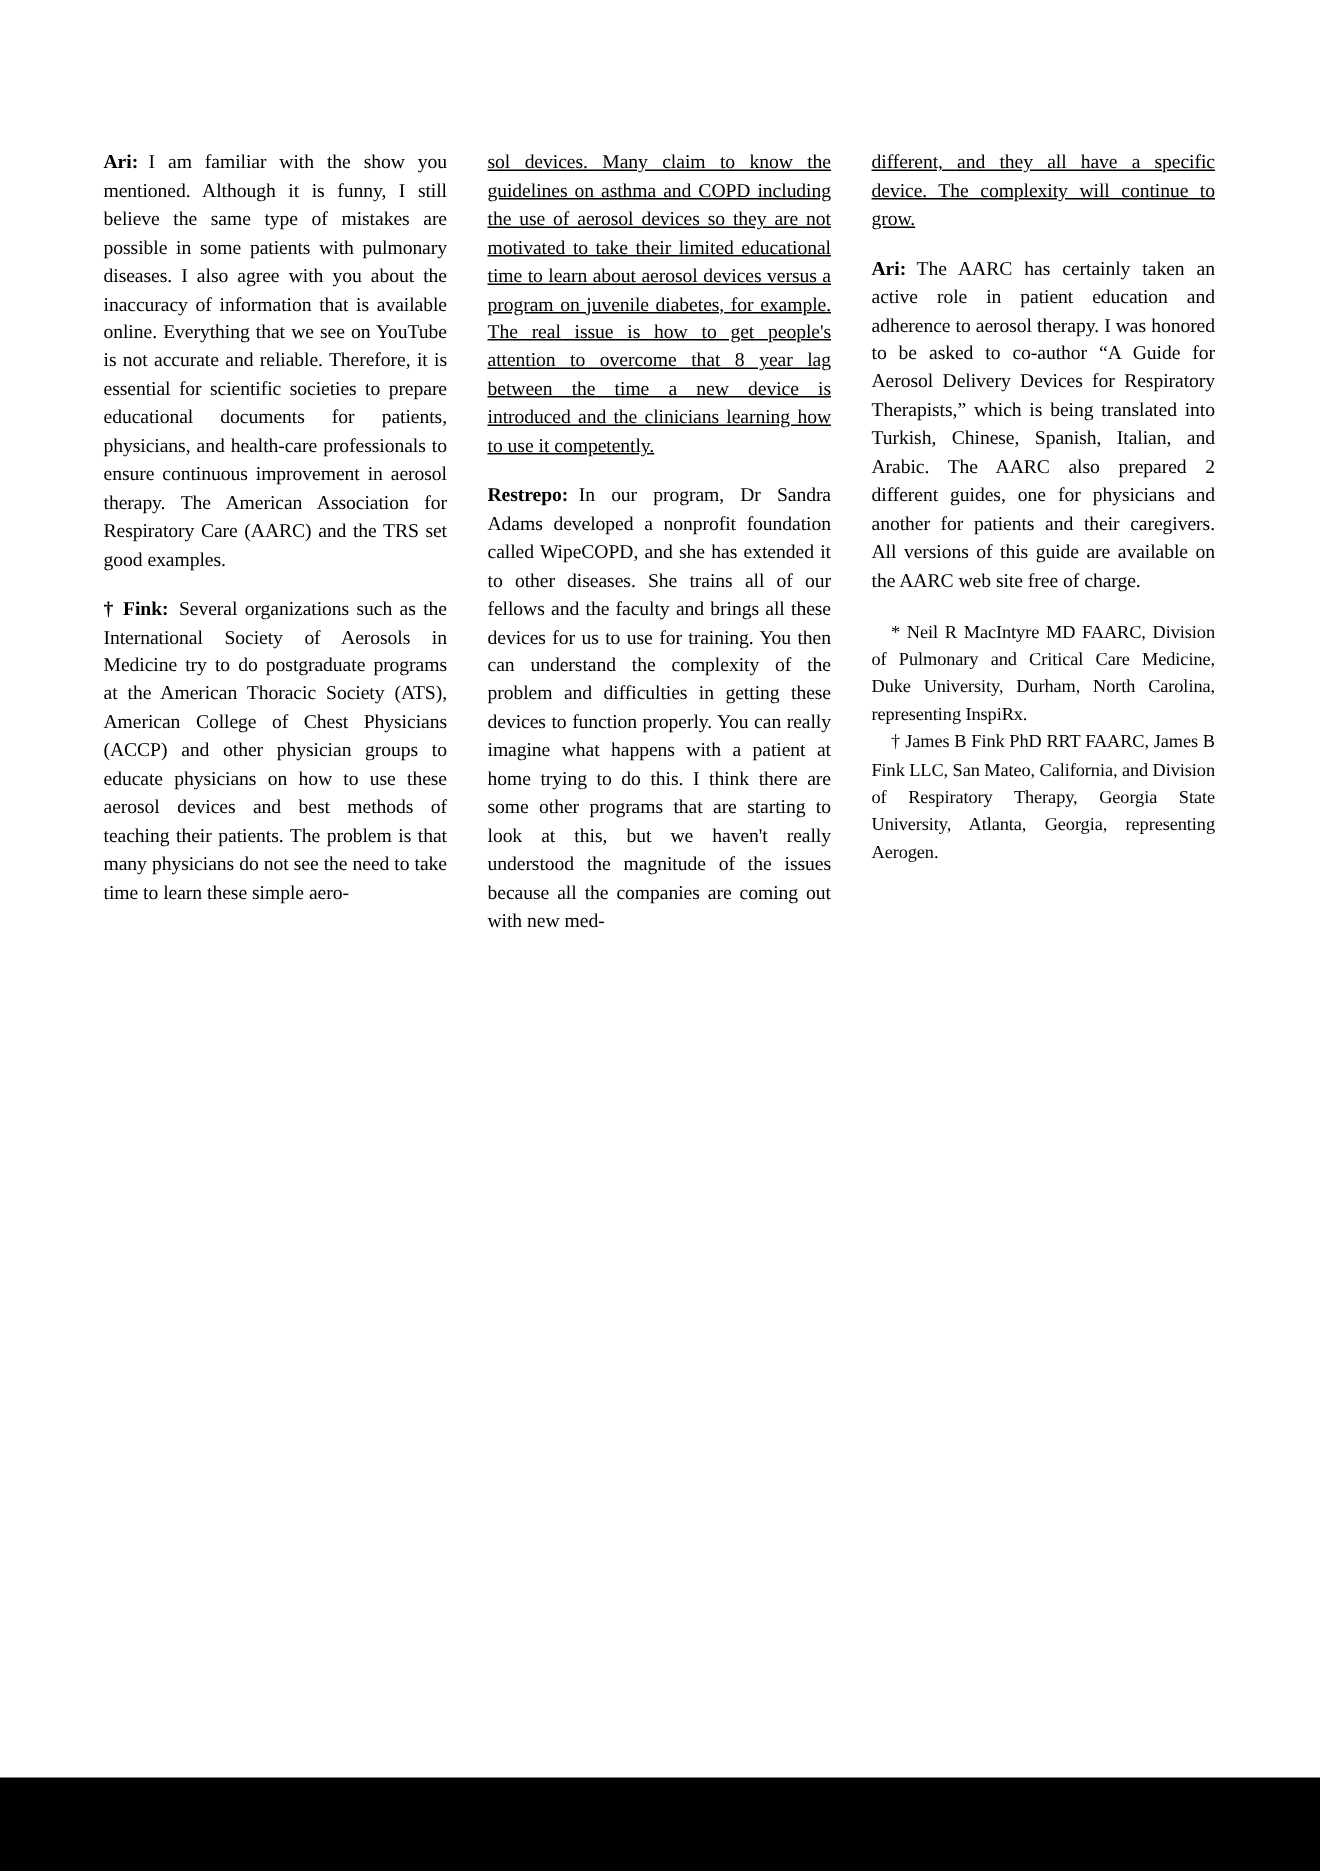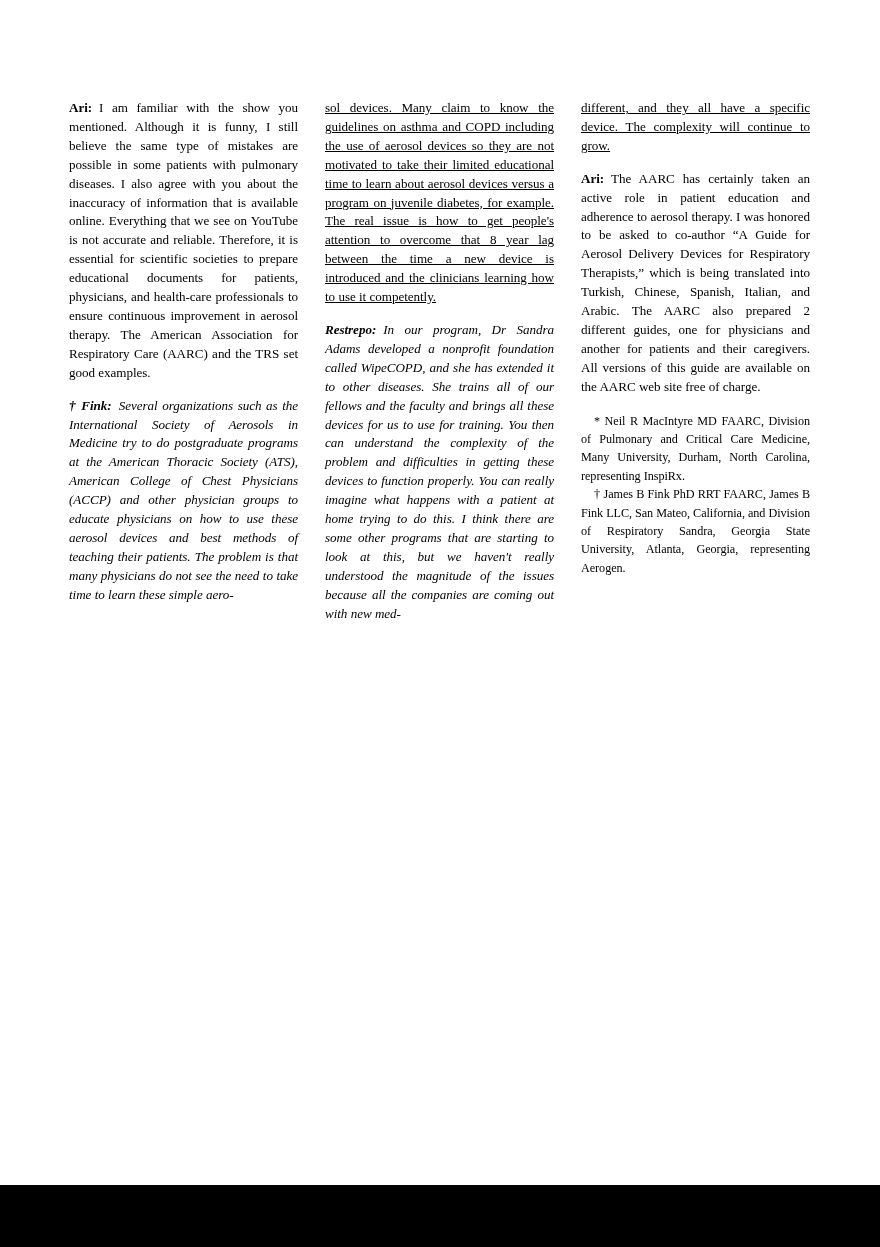--- a/index.html
+++ b/index.html
@@ -46,21 +46,20 @@
     text-align: justify;
     text-justify: inter-word;
     -webkit-hyphens: none;
     hyphens: none;
     word-spacing: 0.1px;
     letter-spacing: -0.05px;
   }
 
   p.para:last-child {
     margin-bottom: 16px;
-    font-style: italic;
   }
 
   p.cont {
     margin-top: 0;
     text-decoration: underline;
   }
 
   .speaker {
     font-weight: bold;
   }
@@ -123,23 +122,23 @@
     </div>
 
     <div class="col">
 
       <p class="para cont">different, and they all have a specific device. The complexity will continue to grow.</p>
 
       <p class="para"><span class="speaker">Ari:</span><span class="speaker-gap"></span><span>The AARC has certainly taken an active role in patient education and adherence to aerosol therapy. I was honored to be asked to co-author “A Guide for Aerosol Delivery Devices for Respiratory Therapists,” which is being translated into Turkish, Chinese, Spanish, Italian, and Arabic. The AARC also prepared 2 different guides, one for physicians and another for patients and their caregivers. All versions of this guide are available on the AARC web site free of charge.</span></p>
 
       <div class="fn-block">
 
-        <p class="footnote"><span class="marker">*</span> <span>Neil R MacIntyre MD FAARC, Division of Pulmonary and Critical Care Medicine, Many University, Durham, North Carolina, representing InspiRx.</span></p>
+        <p class="footnote"><span class="marker">*</span> <span>Neil R MacIntyre MD FAARC, Division of Pulmonary and Critical Care Medicine, Duke University, Durham, North Carolina, representing InspiRx.</span></p>
 
-        <p class="footnote"><span class="marker">†</span> <span>James B Fink PhD RRT FAARC, James B Fink LLC, San Mateo, California, and Division of Respiratory Sandra, Georgia State University, Atlanta, Georgia, representing Aerogen.</span></p>
+        <p class="footnote"><span class="marker">†</span> <span>James B Fink PhD RRT FAARC, James B Fink LLC, San Mateo, California, and Division of Respiratory Therapy, Georgia State University, Atlanta, Georgia, representing Aerogen.</span></p>
 
       </div>
 
     </div>
 
   </div>
 
   <div class="bottom-band"></div>
 
 </div>

